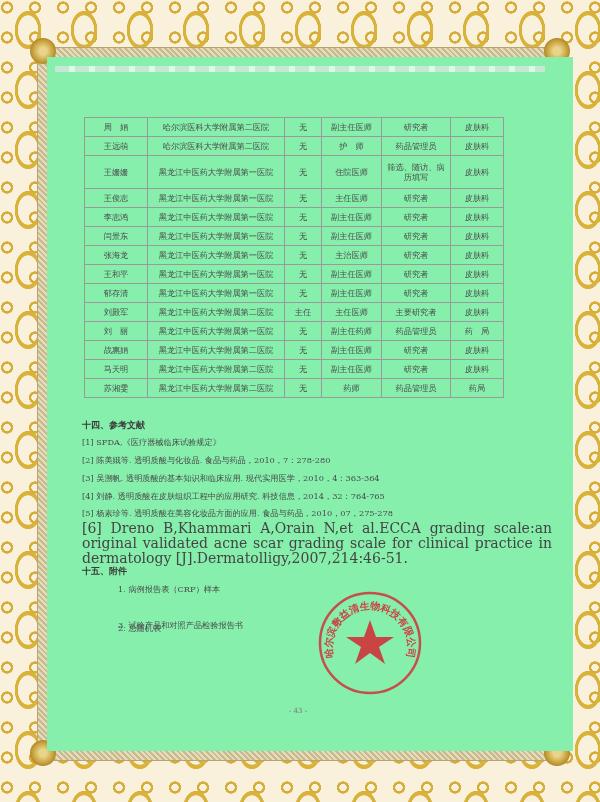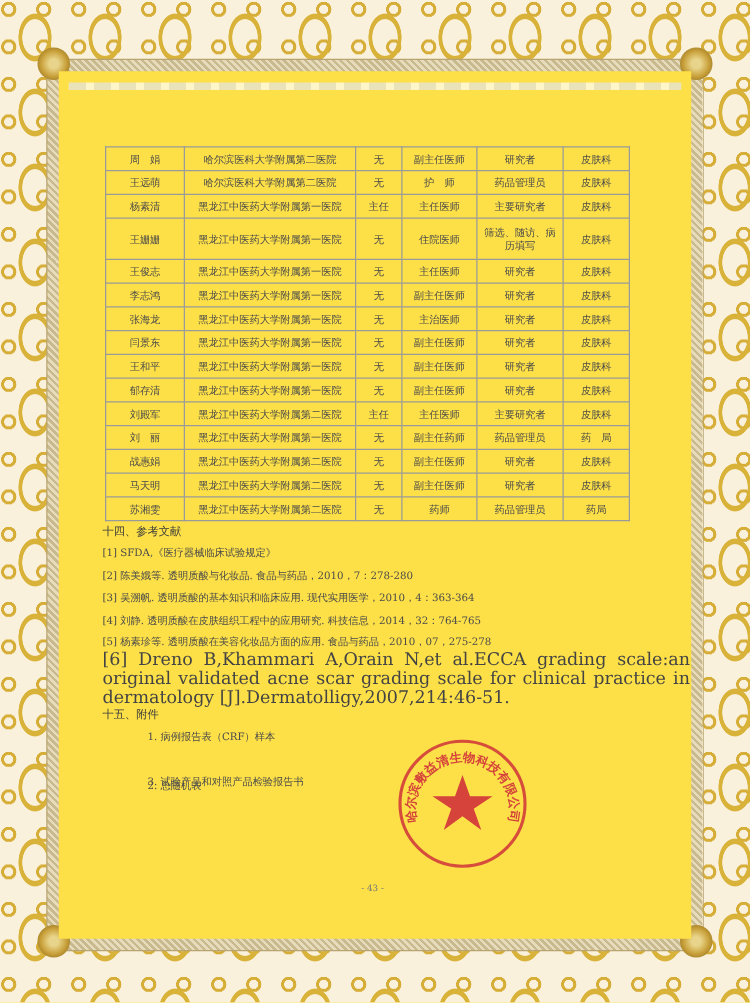--- a/index.html
+++ b/index.html
@@ -20,41 +20,42 @@
     position: absolute; left: 38px; top: 48px; width: 524px; height: 712px;
     background: repeating-linear-gradient(45deg, #c9b98e 0 2px, #e6dcbc 2px 4px);
     box-shadow: 0 0 0 1px #b9a470;
   }
   .corner {
     position: absolute; width: 26px; height: 26px; border-radius: 50%;
     background: radial-gradient(circle, #e8d48a 20%, #c9a13b 55%, #9e7b25 80%);
   }
   .page {
     position: absolute; left: 47px; top: 57px; width: 506px; height: 694px;
-    background: #fde047;
+    background: #86efac;
+    padding-left: 20px;
   }
   .header-ghost {
     position: absolute; left: 8px; top: 9px; width: 490px; height: 6px;
     background: repeating-linear-gradient(90deg, #e2e4ea 0 14px, #ffffff 14px 20px);
     opacity: 0.7;
   }
   table.staff {
     position: absolute; left: 37px; top: 60px;
     border-collapse: collapse;
     font-size: 8.2px; color: #4a4a4a;
   }
   table.staff td {
     border: 1px solid #9a9a9a; text-align: center; padding: 0 2px;
     height: 18px; line-height: 10px;
   }
   table.staff tr.tall td { height: 32px; }
   .c1 { width: 58px; } .c2 { width: 132px; } .c3 { width: 32px; }
   .c4 { width: 55px; } .c5 { width: 64px; } .c6 { width: 48px; }
   .section-title {
-    position: absolute; left: 35px; font-size: 9px; font-weight: normal; color: #3a3a3a;
+    position: absolute; left: 35px; font-size: 9px; font-weight: bold; color: #3a3a3a;
   }
   .ref {
     position: absolute; left: 35px; font-size: 8.2px; color: #4a4a4a; white-space: nowrap;
   }
   .ref-en {
     position: absolute; left: 35px; width: 470px; font-size: 14px; color: #444;
     line-height: 15px; text-align: justify; text-align-last: left;
   }
   .attach { position: absolute; left: 35px; font-size: 8.2px; color: #4a4a4a; margin-left: 36px; }
   .page-num { position: absolute; left: 242px; top: 650px; font-size: 7px; color: #777; }
@@ -86,28 +87,20 @@
           <td class="c6">皮肤科</td>
         </tr>
         <tr>
           <td class="c1">王远萌</td>
           <td class="c2">哈尔滨医科大学附属第二医院</td>
           <td class="c3">无</td>
           <td class="c4">护　师</td>
           <td class="c5">药品管理员</td>
           <td class="c6">皮肤科</td>
         </tr>
-        <tr>
-          <td class="c1">杨素清</td>
-          <td class="c2">黑龙江中医药大学附属第一医院</td>
-          <td class="c3">主任</td>
-          <td class="c4">主任医师</td>
-          <td class="c5">主要研究者</td>
-          <td class="c6">皮肤科</td>
-        </tr>
         <tr class="tall">
           <td class="c1">王姗姗</td>
           <td class="c2">黑龙江中医药大学附属第一医院</td>
           <td class="c3">无</td>
           <td class="c4">住院医师</td>
           <td class="c5">筛选、随访、病历填写</td>
           <td class="c6">皮肤科</td>
         </tr>
         <tr>
           <td class="c1">王俊志</td>
@@ -119,32 +112,32 @@
         </tr>
         <tr>
           <td class="c1">李志鸿</td>
           <td class="c2">黑龙江中医药大学附属第一医院</td>
           <td class="c3">无</td>
           <td class="c4">副主任医师</td>
           <td class="c5">研究者</td>
           <td class="c6">皮肤科</td>
         </tr>
         <tr>
+          <td class="c1">闫景东</td>
+          <td class="c2">黑龙江中医药大学附属第一医院</td>
+          <td class="c3">无</td>
+          <td class="c4">副主任医师</td>
+          <td class="c5">研究者</td>
+          <td class="c6">皮肤科</td>
+        </tr>
+        <tr>
           <td class="c1">张海龙</td>
           <td class="c2">黑龙江中医药大学附属第一医院</td>
           <td class="c3">无</td>
           <td class="c4">主治医师</td>
-          <td class="c5">研究者</td>
-          <td class="c6">皮肤科</td>
-        </tr>
-        <tr>
-          <td class="c1">闫景东</td>
-          <td class="c2">黑龙江中医药大学附属第一医院</td>
-          <td class="c3">无</td>
-          <td class="c4">副主任医师</td>
           <td class="c5">研究者</td>
           <td class="c6">皮肤科</td>
         </tr>
         <tr>
           <td class="c1">王和平</td>
           <td class="c2">黑龙江中医药大学附属第一医院</td>
           <td class="c3">无</td>
           <td class="c4">副主任医师</td>
           <td class="c5">研究者</td>
           <td class="c6">皮肤科</td>

